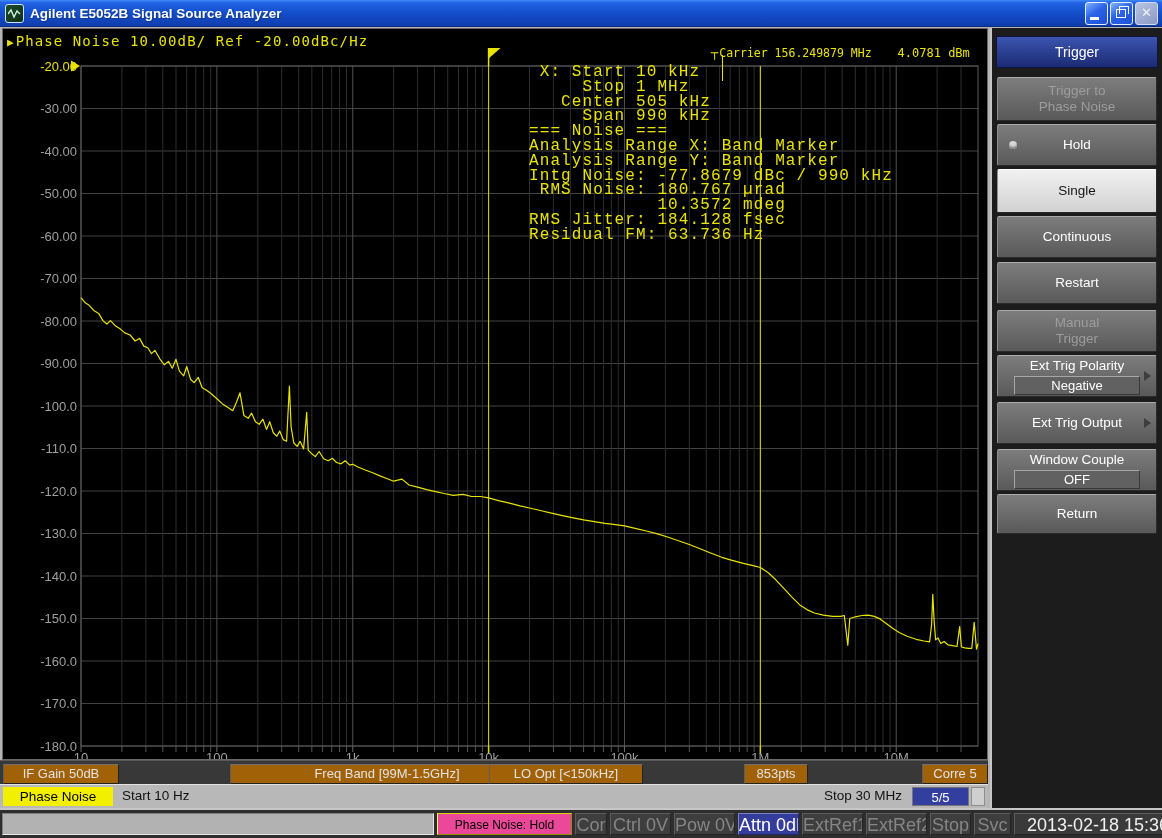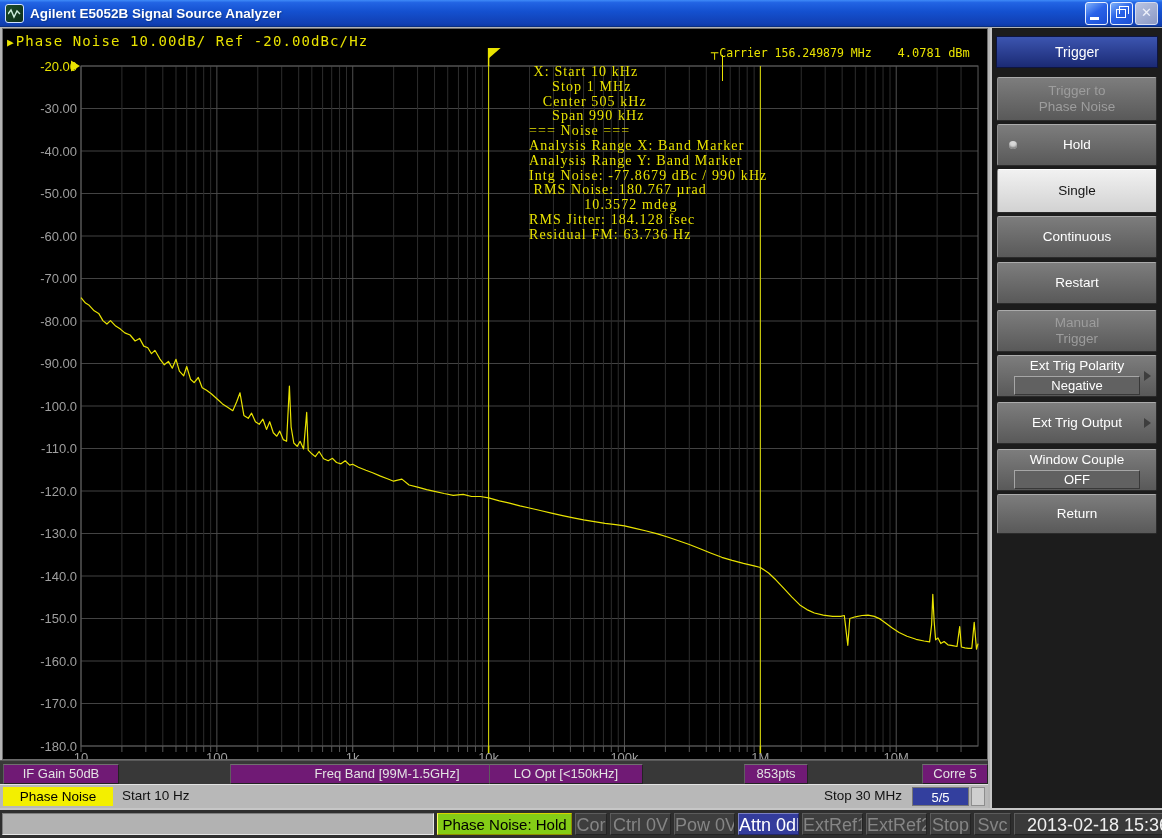--- a/index.html
+++ b/index.html
@@ -37,27 +37,27 @@
   }
   .hdr-arrow{color:#e9e300;font-size:11px;margin-right:2px;letter-spacing:0;}
   .carrier-line{
     position:absolute;left:708px;top:17px;color:#e9e300;white-space:nowrap;
     font-family:"DejaVu Sans Mono",monospace;font-size:11.5px;
   }
   .carrier-glyph{font-size:12px;margin-right:1px;}
   .carrier-power{margin-left:26px;font-size:12px;}
   .analysis-block{
     position:absolute;left:526px;top:36px;color:#e9e300;white-space:pre;
-    font-family:Liberation Serif, serif;font-size:14px;line-height:14.8px;letter-spacing:1.1px;
+    font-family:Liberation Mono, monospace;font-size:16px;line-height:14.8px;letter-spacing:1.1px;
   }
   svg.chart{position:absolute;left:0;top:0;}
   
   .status1{position:absolute;left:0;top:760px;width:988px;height:24px;background:#383838;border-top:1px solid #5a5a5a;}
   .s1box{position:absolute;top:3px;height:18px;line-height:18px;text-align:center;
-    background:#701a75;border:1px solid #232323;border-top-color:#707070;border-left-color:#5e5e5e;
+    background:#a16207;border:1px solid #232323;border-top-color:#707070;border-left-color:#5e5e5e;
     color:#e3e3e3;font-size:13px;}
   
   .status2{position:absolute;left:0;top:784px;width:988px;height:24px;background:#b8b8b8;border-top:1px solid #e2e2e2;}
   .s2-mode{position:absolute;left:3px;top:2px;width:110px;height:19px;line-height:19px;text-align:center;
     background:#f3ef00;color:#000;font-size:13.5px;}
   .s2-start{position:absolute;left:122px;top:3px;color:#111;font-size:13.5px;}
   .s2-stop{position:absolute;left:824px;top:3px;color:#111;font-size:13.5px;}
   .s2-page{position:absolute;left:912px;top:2px;width:57px;height:19px;line-height:19px;text-align:center;
     background:#333f9e;color:#fff;font-size:13px;border:1px solid #767676;box-sizing:border-box;}
   .s2-spin{position:absolute;left:971px;top:2px;width:14px;height:19px;background:#cfcfcf;
@@ -83,21 +83,21 @@
     background:#d8d8d8;box-shadow:inset 0 -2px 2px #808080;}
   
   .bottombar{position:absolute;left:0;top:808px;width:1162px;height:30px;background:#2e2e2e;
     border-top:2px solid #c6c6c6;box-sizing:border-box;}
   .bb-msg{position:absolute;left:2px;top:3px;width:432px;height:22px;background:#b2b2b2;
     border:1px solid #7e7e7e;border-bottom-color:#e6e6e6;border-right-color:#e6e6e6;box-sizing:border-box;}
   .bb-row{position:absolute;left:437px;top:3px;display:flex;gap:3px;}
   .bb-ind{height:22px;line-height:22px;text-align:center;font-size:18px;color:#858585;
     background:#3e3e3e;border:1px solid #5c5c5c;border-bottom-color:#242424;border-right-color:#242424;
     box-sizing:border-box;overflow:hidden;white-space:nowrap;}
-  .bb-hold{background:#84cc16;color:#000;border-color:#d8d400 #8f8c00 #8f8c00 #fffa60;font-size:15px;}
+  .bb-hold{background:#ec4899;color:#000;border-color:#d8d400 #8f8c00 #8f8c00 #fffa60;font-size:12px;}
   .bb-ind.active{background:#343c9c;color:#fff;border-color:#7a80c2 #23266a #23266a #7a80c2;}
   .bb-date{background:#3a3a3a;color:#f0f0f0;}
 </style>
 </head>
 <body>
 
 <div class="titlebar">
   <span class="app-icon">
     <svg width="13" height="11" viewBox="0 0 13 11">
         <polyline points="0,6 3,2 6,9 9,3 12,6" fill="none" stroke="#cfeedd" stroke-width="1.4"></polyline>

